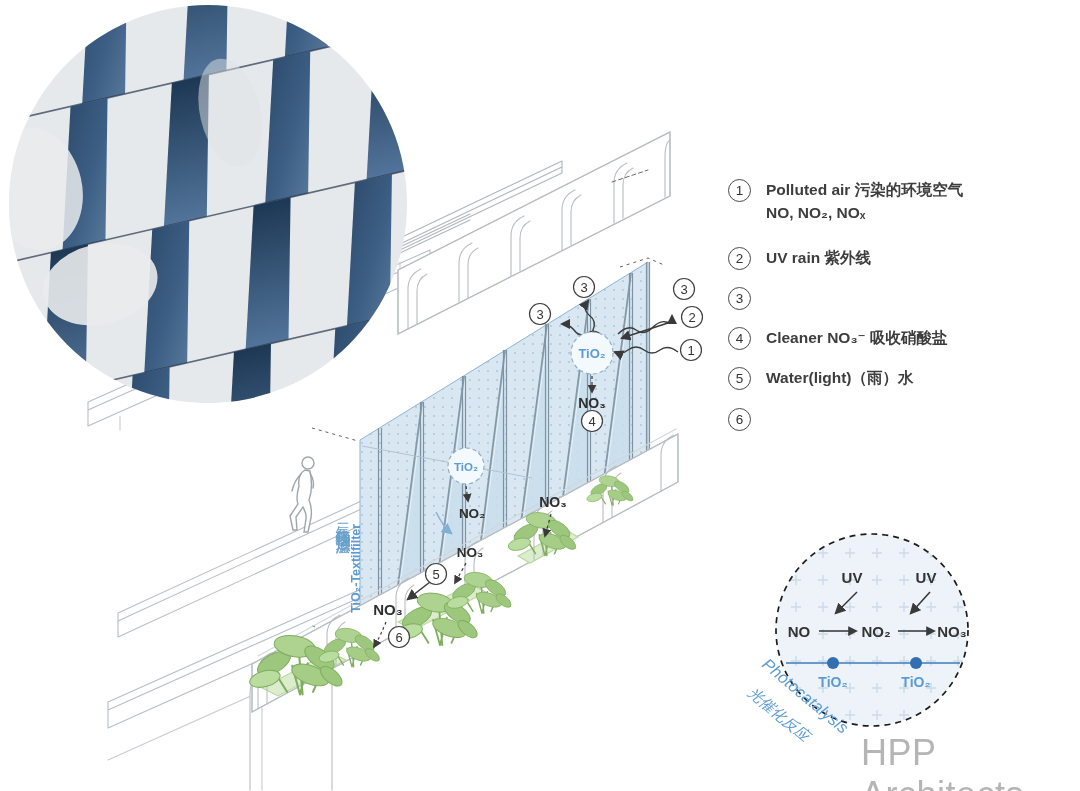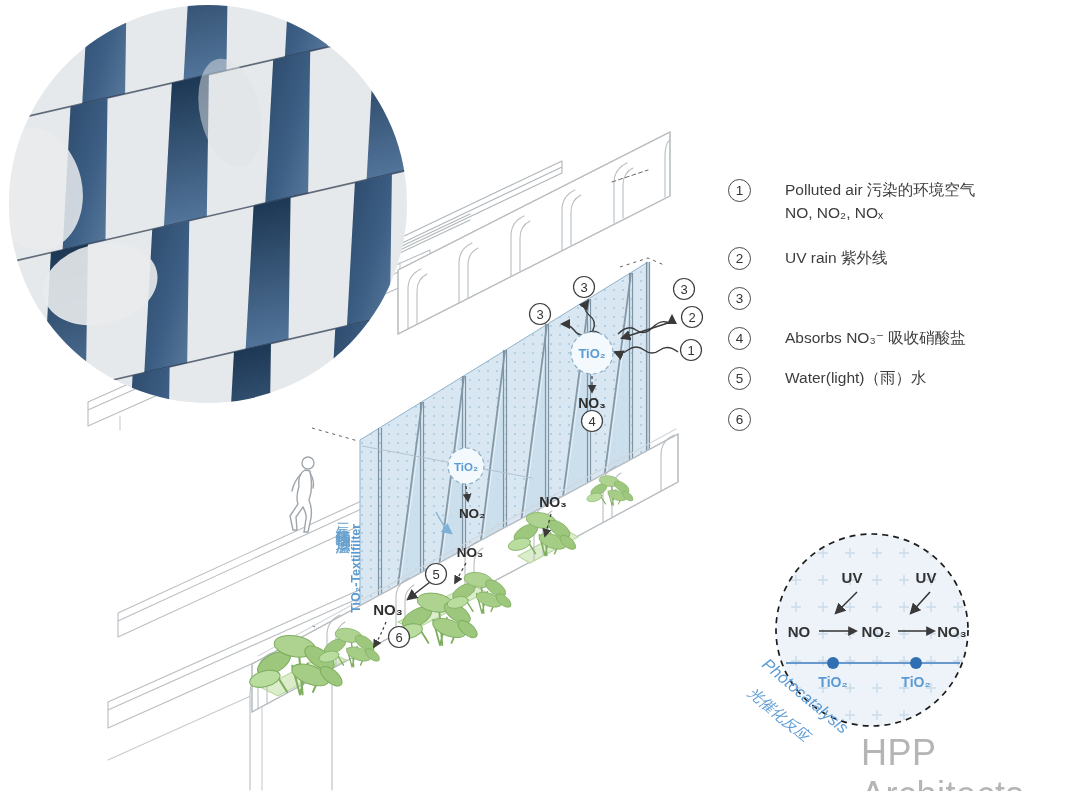--- a/index.html
+++ b/index.html
@@ -5,21 +5,21 @@
   html,body{margin:0;padding:0;background:#ffffff;}
   .canvas{position:relative;width:1080px;height:791px;background:#ffffff;overflow:hidden;
           font-family:"Liberation Sans","DejaVu Sans",sans-serif;}
   svg text{font-family:"Liberation Sans","DejaVu Sans",sans-serif;}
 
   
   .legend{position:absolute;left:0;top:0;}
   .legend-row{position:absolute;left:728px;display:flex;align-items:flex-start;}
   .legend-badge{flex:0 0 auto;width:21px;height:21px;border:1.4px solid #4a4a4a;border-radius:50%;
     display:flex;align-items:center;justify-content:center;font-size:13.5px;color:#333;background:#fff;margin-top:1px;}
-  .legend-text{margin-left:34px;font-size:15.5px;line-height:23px;color:#3d3d3d;white-space:nowrap;}
+  .legend-text{margin-left:15px;font-size:15.5px;line-height:23px;color:#3d3d3d;white-space:nowrap;font-weight:bold;}
   .legend-text .l2:empty{display:none;}
 
   
   .vlabel-zh{position:absolute;left:333px;top:512px;writing-mode:vertical-rl;text-orientation:upright;
     font-size:15px;letter-spacing:2px;color:#68a0cd;font-weight:500;}
   .vlabel-latin{position:absolute;left:349px;top:613px;transform:rotate(-90deg);transform-origin:0 0;
     font-size:12.5px;font-weight:bold;color:#5b9bd5;white-space:nowrap;}
 
   .watermark{position:absolute;left:861px;top:732px;font-size:36px;color:#b5b5b5;letter-spacing:0.5px;}
 </style>
@@ -347,21 +347,21 @@
       <div class="l1">UV rain 紫外线</div>
 
     </div>
   </div>
   <div class="legend-row" style="top:286px;">
     <div class="legend-badge">3</div>
   </div>
   <div class="legend-row" style="top:326px;">
     <div class="legend-badge">4</div>
     <div class="legend-text">
-      <div class="l1">Absorbs NO₃⁻ 吸收硝酸盐</div>
+      <div class="l1">Cleaner NO₃⁻ 吸收硝酸盐</div>
 
     </div>
   </div>
   <div class="legend-row" style="top:366px;">
     <div class="legend-badge">5</div>
     <div class="legend-text">
       <div class="l1">Water(light)（雨）水</div>
 
     </div>
   </div>

